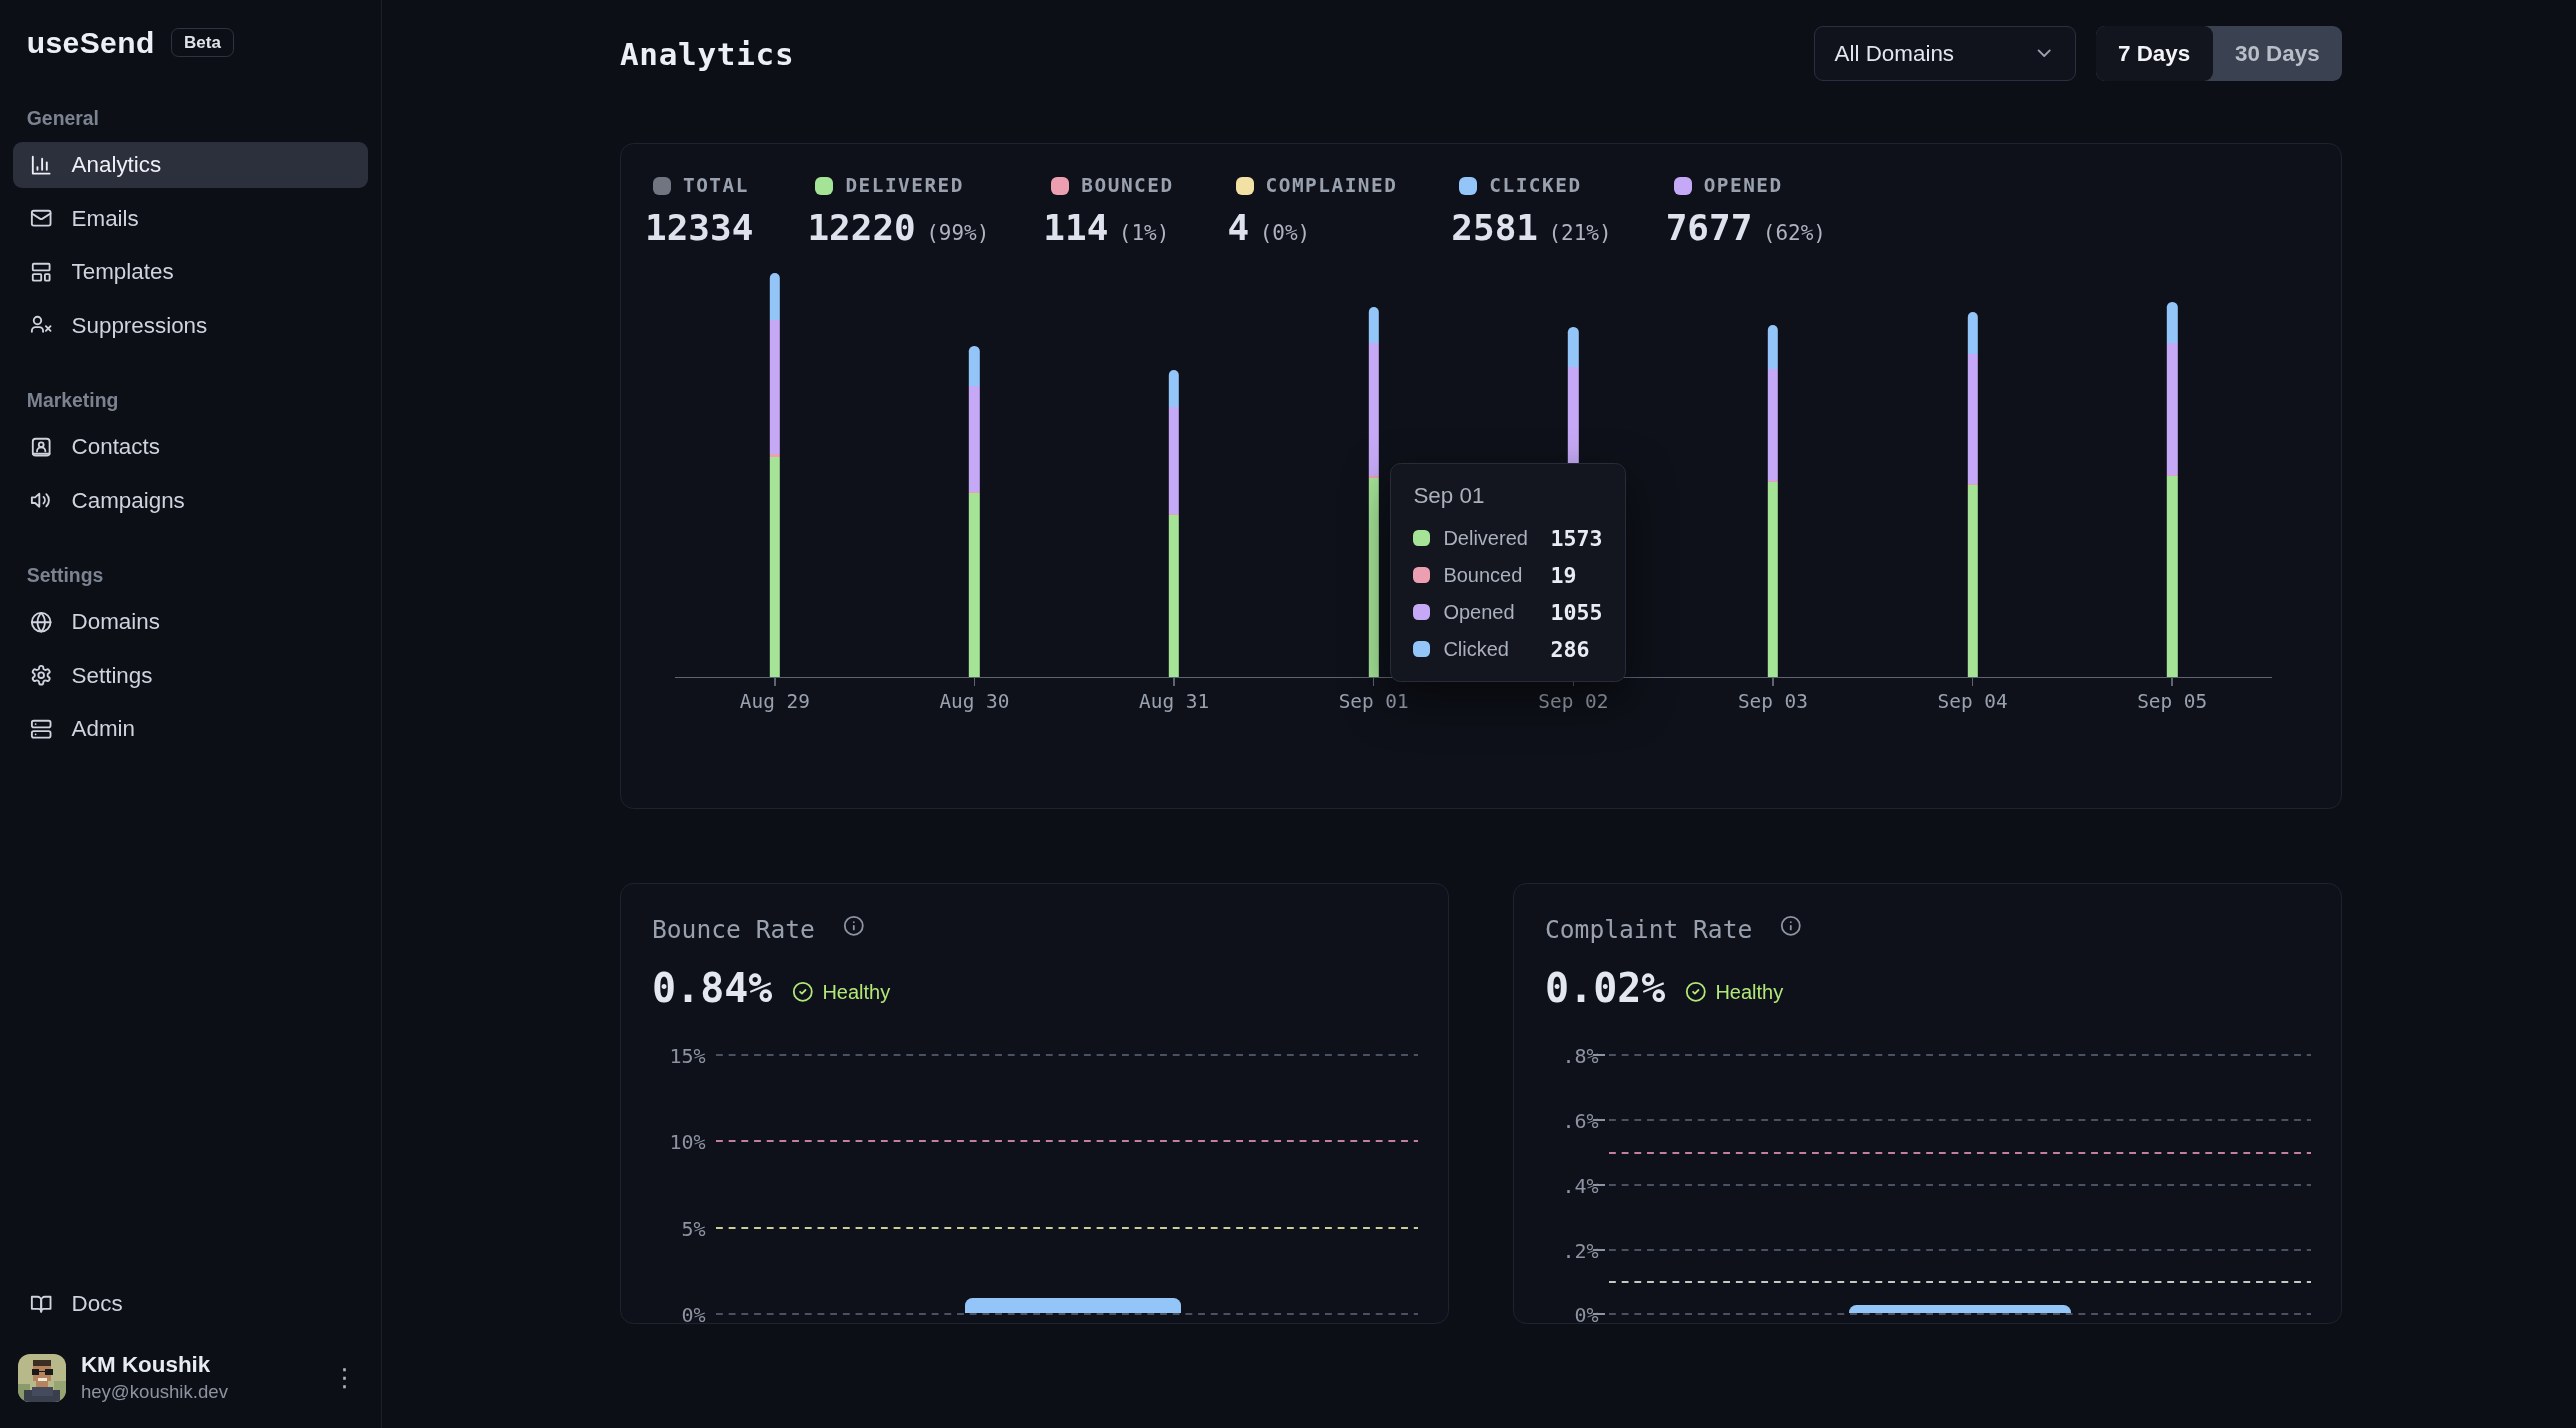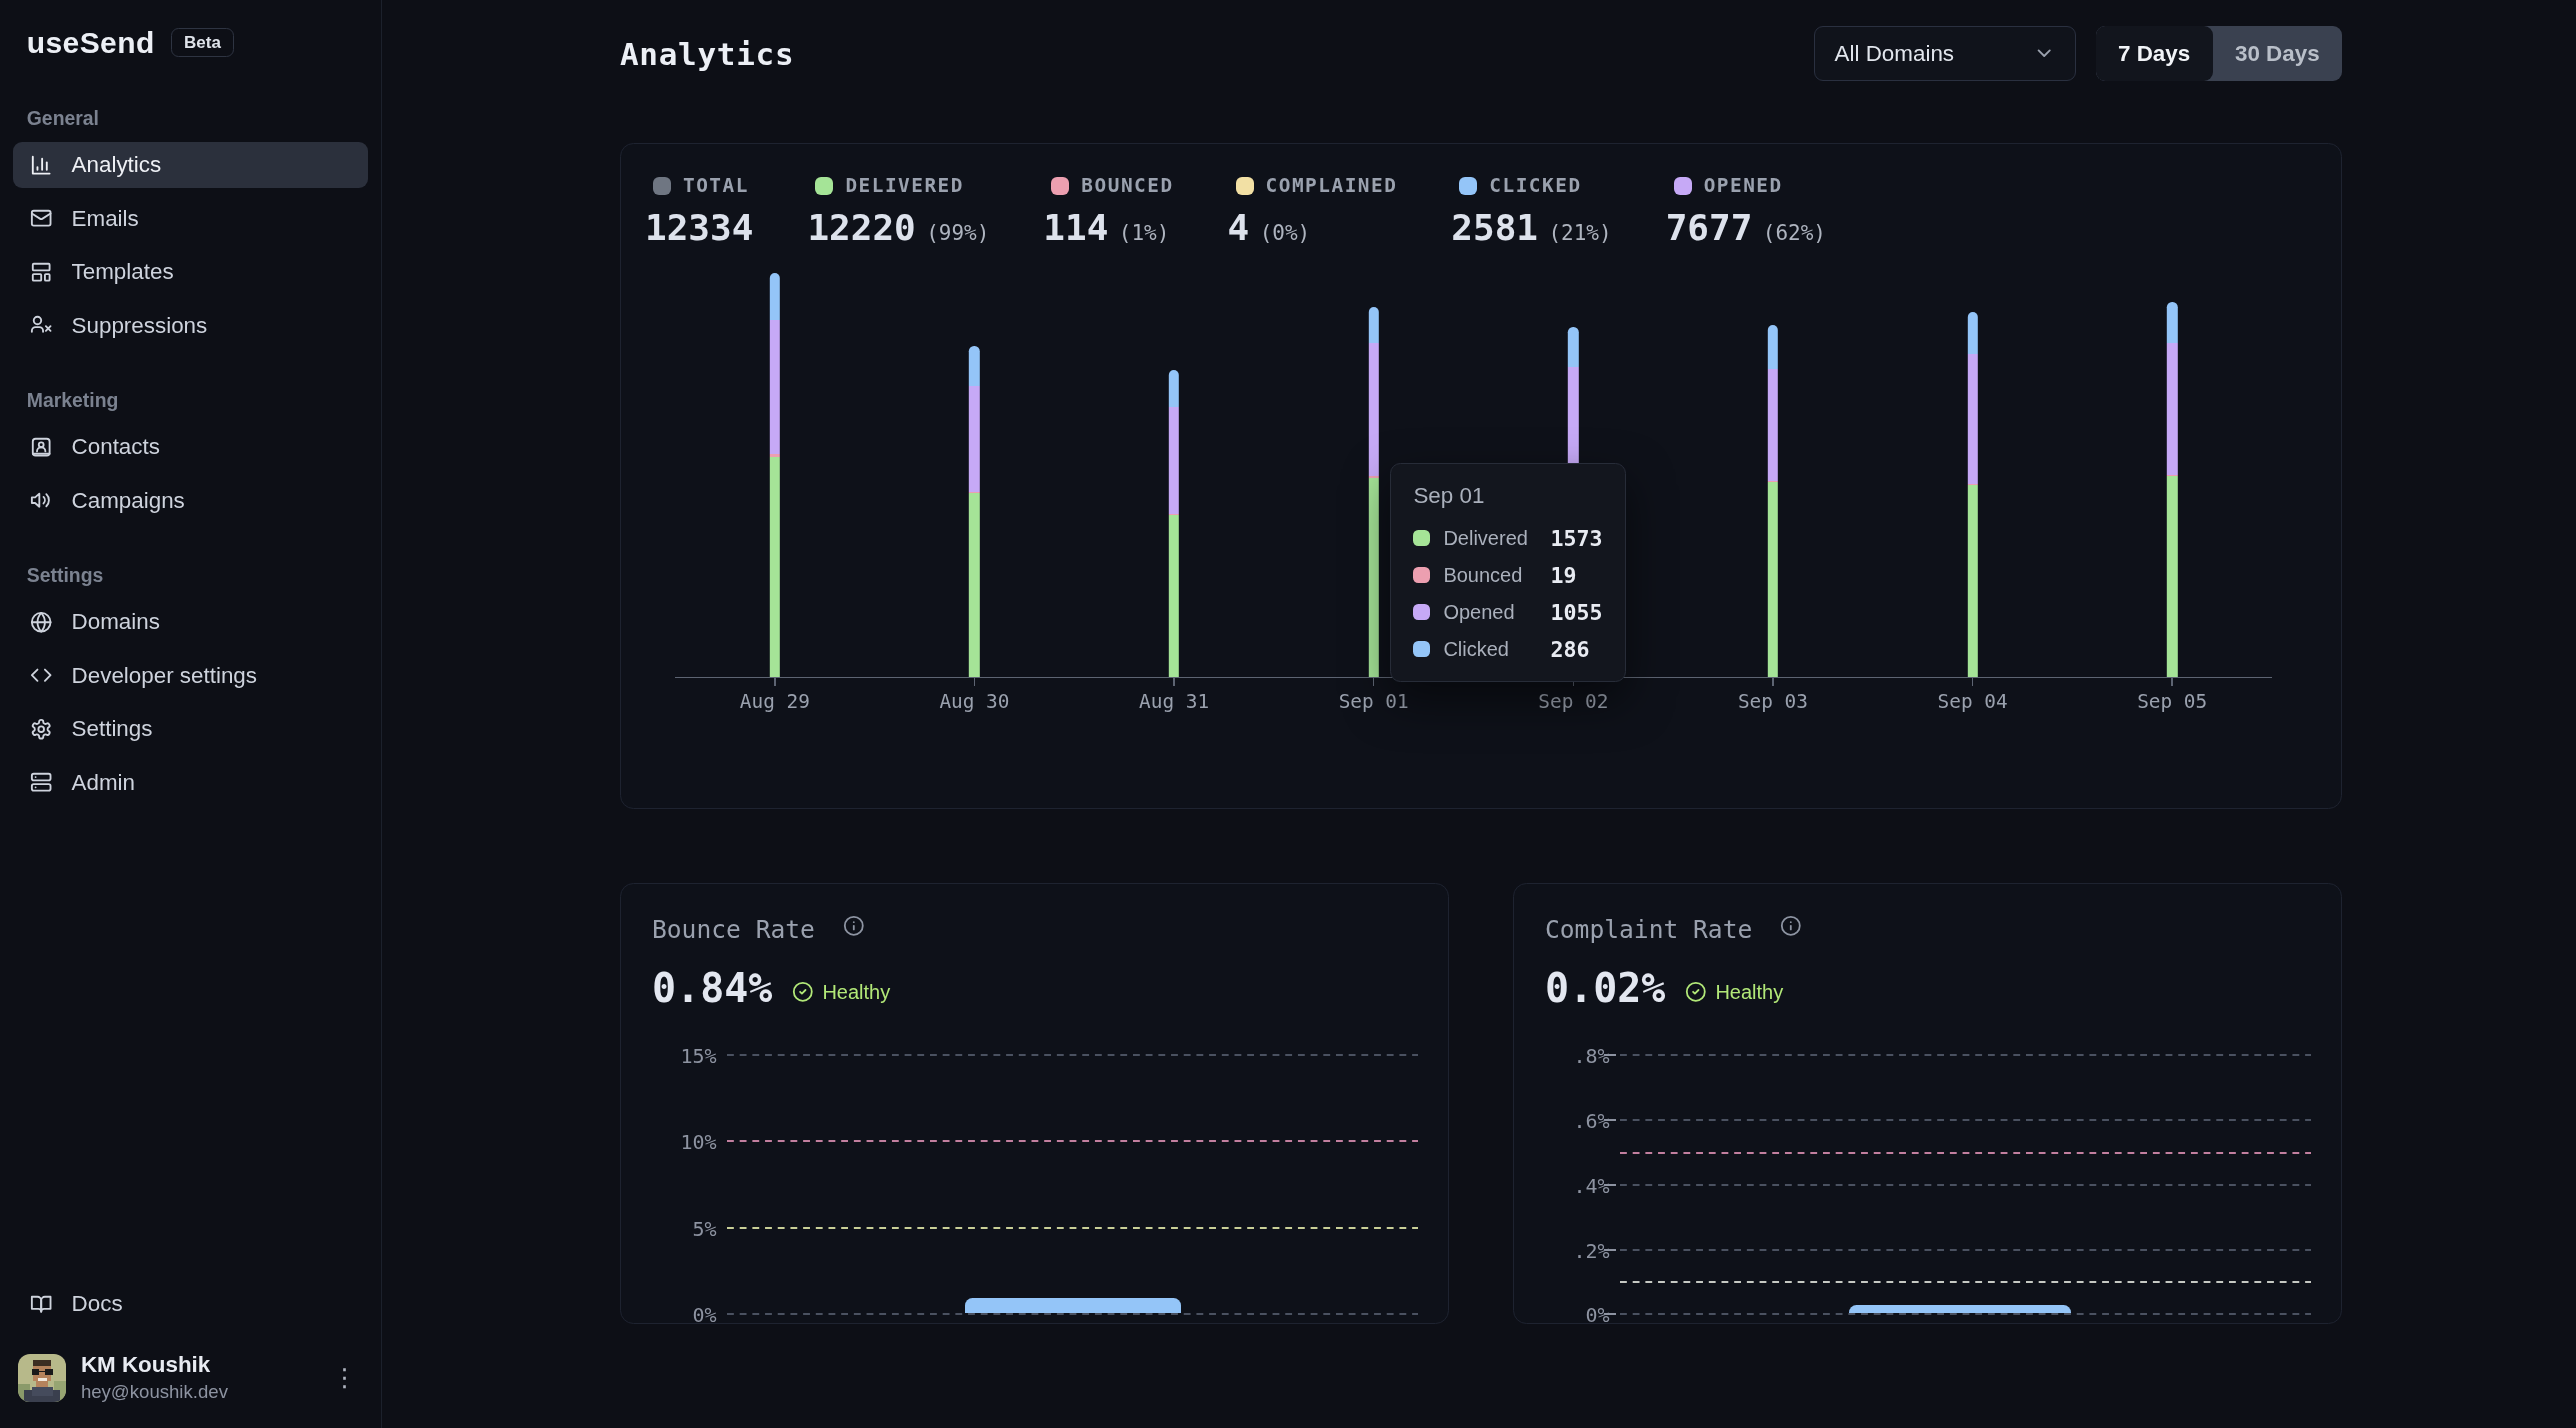--- a/index.html
+++ b/index.html
@@ -83,21 +83,21 @@
   
   .rate-row { display:flex; gap:64px; margin-top:74px; }
   .rate-card { width:829px; height:441px; background:#0e1119; border:1.5px solid #1e2330;
                border-radius:13.4px; padding:31px 27px 0 31px; position:relative; }
   .rate-title-row { display:flex; gap:28px; font-size:24.6px; color:#9aa1ae; }
   .rate-title-row .info { display:flex; color:#8d94a2; }
   .rate-value-row { display:flex; align-items:center; gap:19.4px; margin-top:21px; }
   .rate-value { font-size:40px; font-weight:700; color:#e3e7f0; }
   .healthy { display:flex; align-items:center; gap:9px; color:#b2e878; font-size:20px;margin-top:8px; }
   .rate-plot { position:relative; margin:43px 3px 0 64px; height:259px; }
-  .gridline { position:absolute; left:11px; right:0; height:2.2px;
+  .gridline { position:absolute; left:0; right:0; height:2.2px;
               background-repeat:repeat-x; background-size:12.7px 2.2px; }
   .grid-label { position:absolute; right:calc(100% + 10.4px); top:-10.4px; font-size:20px;
                 color:#8d93a1; white-space:nowrap; }
   .grid-tick { position:absolute; left:-16.4px; top:0; width:12px; height:2.2px; background:#8d93a1; }
   .rate-bar { position:absolute; bottom:0; background:#94c5f8; border-radius:7.5px 7.5px 0 0; }
 </style>
 </head>
 <body>
 
 <div class="app">
@@ -181,29 +181,20 @@
           <div class="section-label">Settings</div>
           <div class="nav-item">
             <span class="icn">
               <svg viewBox="0 0 24 24" fill="none" stroke="currentColor" stroke-width="2" stroke-linecap="round" stroke-linejoin="round">
                 <circle cx="12" cy="12" r="10"></circle>
                 <path d="M2 12h20"></path>
                 <path d="M12 2a15.3 15.3 0 0 1 4 10 15.3 15.3 0 0 1-4 10 15.3 15.3 0 0 1-4-10 15.3 15.3 0 0 1 4-10z"></path>
               </svg>
             </span>
             <span>Domains</span>
-          </div>
-          <div class="nav-item">
-            <span class="icn">
-              <svg viewBox="0 0 24 24" fill="none" stroke="currentColor" stroke-width="2" stroke-linecap="round" stroke-linejoin="round">
-                <polyline points="16 18 22 12 16 6"></polyline>
-                <polyline points="8 6 2 12 8 18"></polyline>
-              </svg>
-            </span>
-            <span>Developer settings</span>
           </div>
           <div class="nav-item">
             <span class="icn">
               <svg viewBox="0 0 24 24" fill="none" stroke="currentColor" stroke-width="2" stroke-linecap="round" stroke-linejoin="round">
                 <path d="M12.22 2h-.44a2 2 0 0 0-2 2v.18a2 2 0 0 1-1 1.73l-.43.25a2 2 0 0 1-2 0l-.15-.08a2 2 0 0 0-2.73.73l-.22.38a2 2 0 0 0 .73 2.73l.15.1a2 2 0 0 1 1 1.72v.51a2 2 0 0 1-1 1.74l-.15.09a2 2 0 0 0-.73 2.73l.22.38a2 2 0 0 0 2.73.73l.15-.08a2 2 0 0 1 2 0l.43.25a2 2 0 0 1 1 1.73V20a2 2 0 0 0 2 2h.44a2 2 0 0 0 2-2v-.18a2 2 0 0 1 1-1.73l.43-.25a2 2 0 0 1 2 0l.15.08a2 2 0 0 0 2.73-.73l.22-.39a2 2 0 0 0-.73-2.73l-.15-.08a2 2 0 0 1-1-1.74v-.5a2 2 0 0 1 1-1.74l.15-.09a2 2 0 0 0 .73-2.73l-.22-.38a2 2 0 0 0-2.73-.73l-.15.08a2 2 0 0 1-2 0l-.43-.25a2 2 0 0 1-1-1.73V4a2 2 0 0 0-2-2z"></path>
                 <circle cx="12" cy="12" r="3"></circle>
               </svg>
             </span>
             <span>Settings</span>
           </div>

